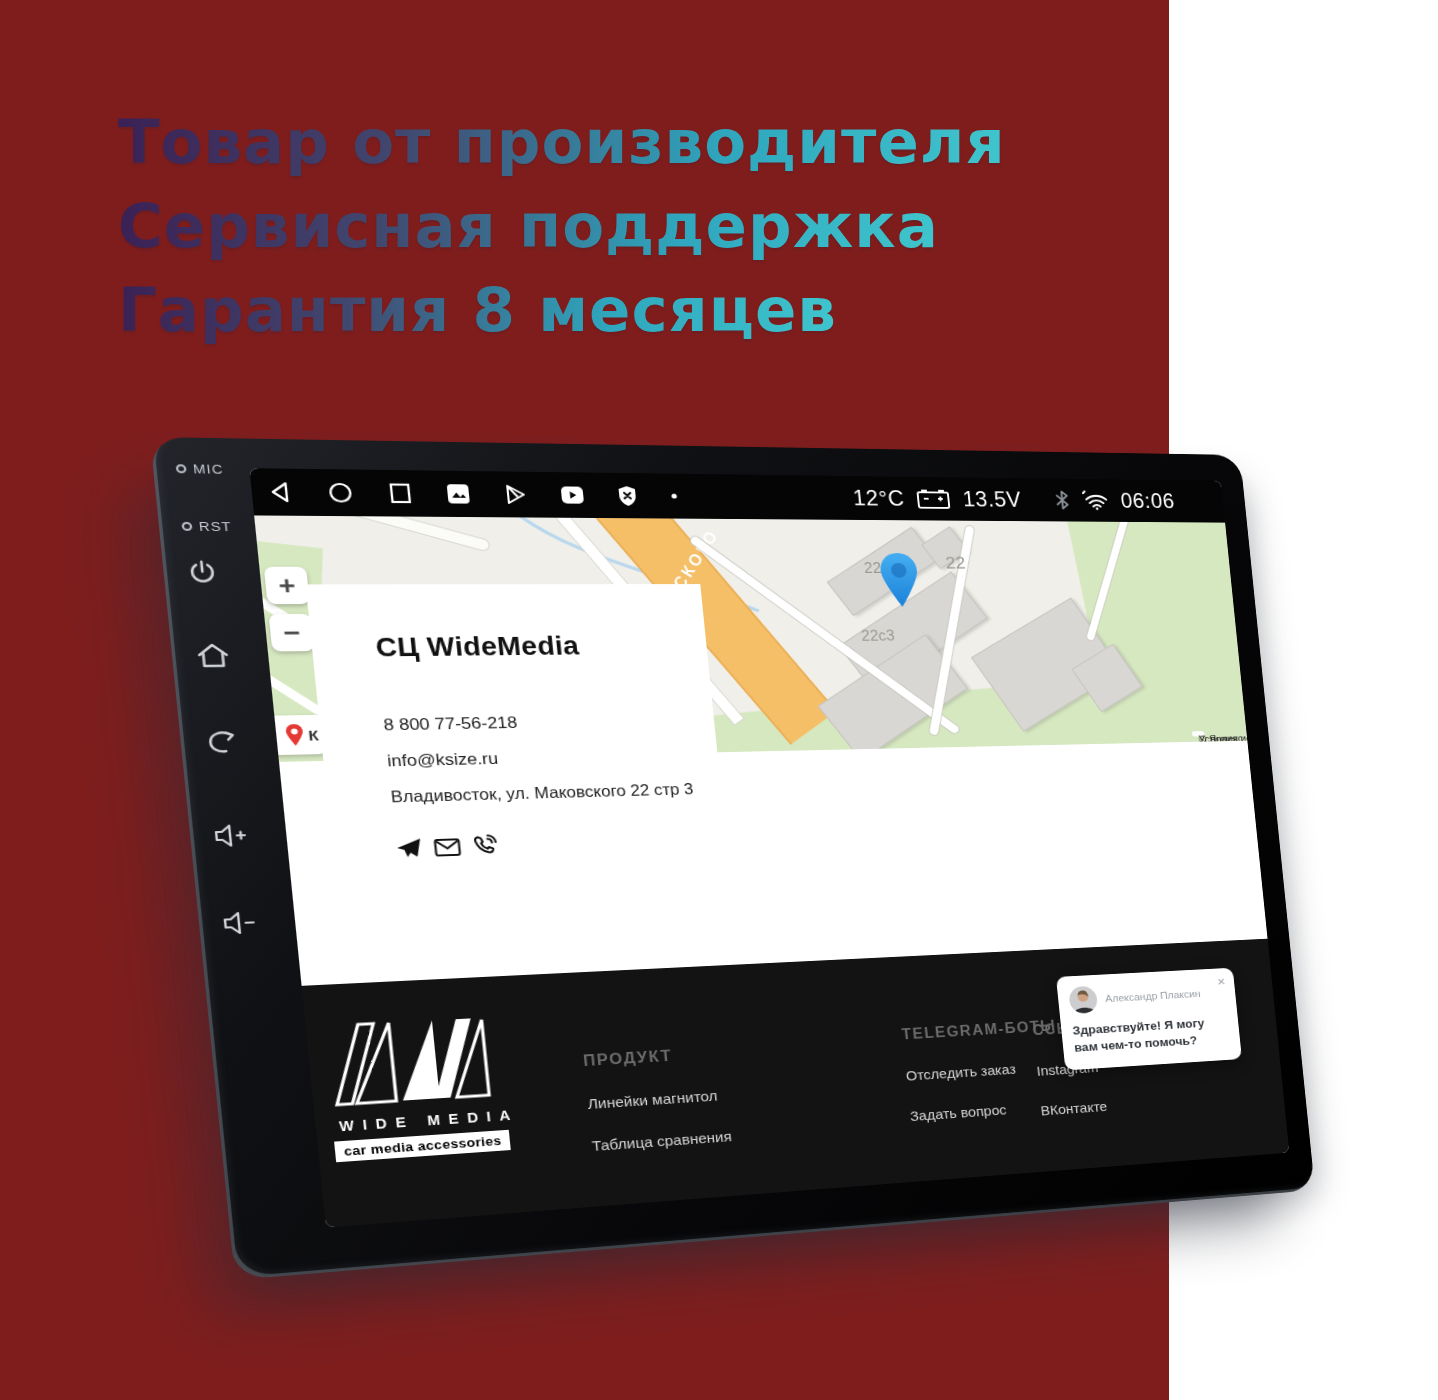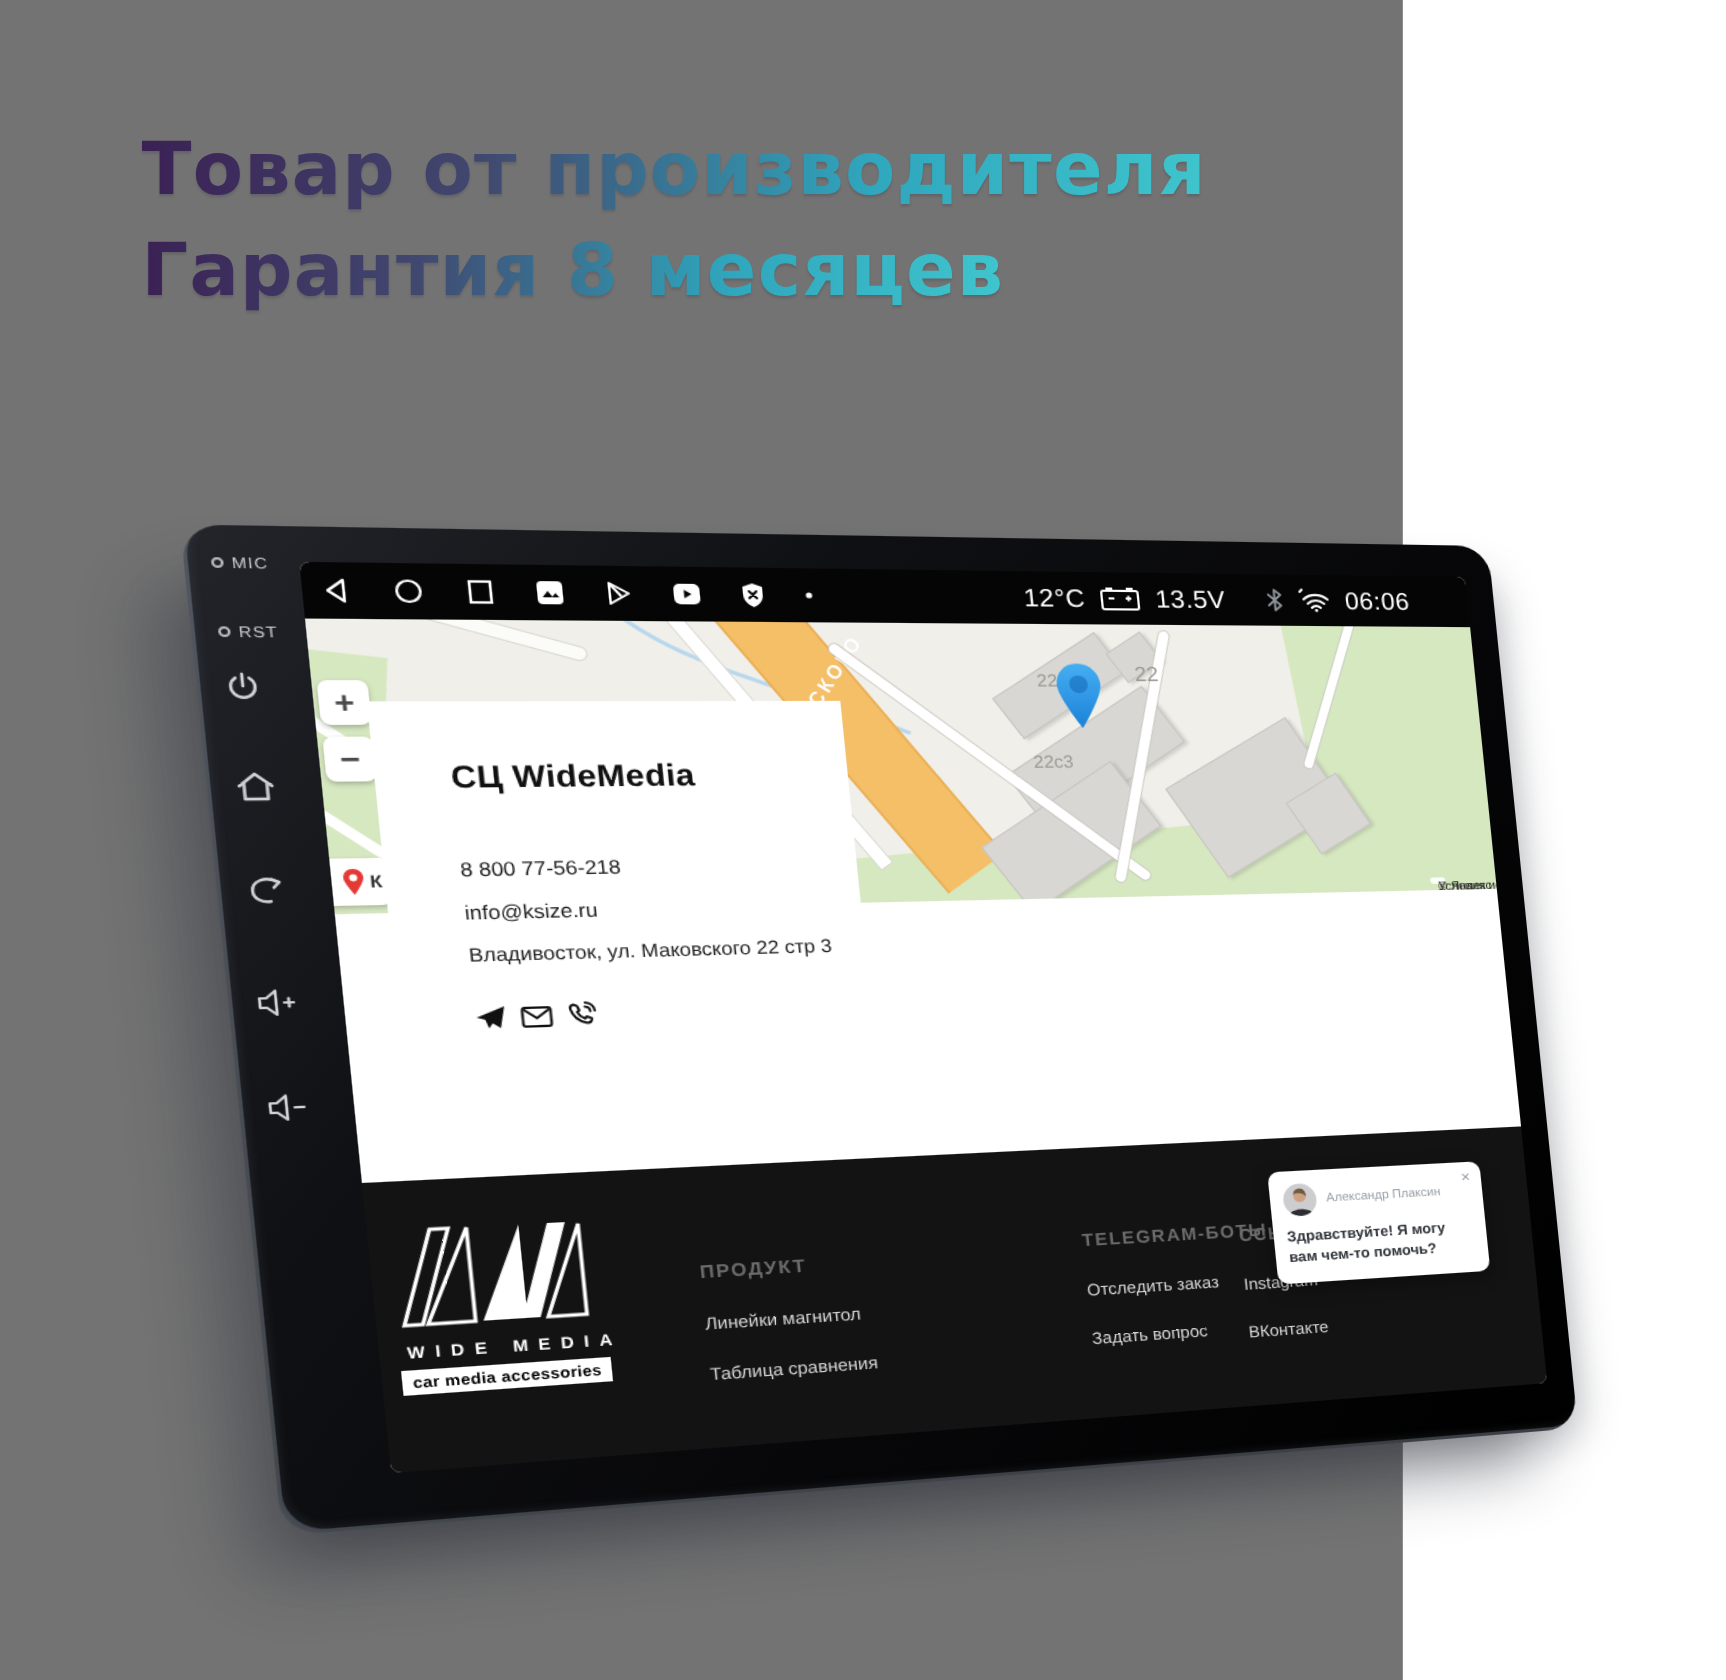--- a/index.html
+++ b/index.html
@@ -1,18 +1,18 @@
 <!DOCTYPE html>
 <html><head>
 <meta charset="utf-8">
 <style>
   * { margin:0; padding:0; box-sizing:border-box; }
   html,body { width:1438px; height:1400px; background:#fff; overflow:hidden;
               font-family:"Liberation Sans","DejaVu Sans",sans-serif; }
-  .page { position:relative; width:1169px; height:1400px; background:#737373; }
+  .page { position:relative; width:1169px; height:1400px; background:#7f1d1d; }
 
   
   .headline { position:absolute; left:118px; top:100px; }
   .headline .hl-line {
     display:block; width:max-content;
     font-family:"DejaVu Sans","Liberation Sans",sans-serif;
     font-weight:700; font-size:61px; line-height:84px; letter-spacing:1px;
     background:linear-gradient(90deg,#3b2155 0%,#41486f 32%,#2fa6bd 68%,#3fc5cd 100%);
     -webkit-background-clip:text; background-clip:text; color:transparent;
     filter:drop-shadow(0 2px 1px rgba(30,30,50,.18));
@@ -133,20 +133,21 @@
   .chat-msg { margin-top:10px; color:#30343a; font-size:13.5px; font-weight:600; line-height:1.4; }
   .avatar { width:30px; height:30px; border-radius:50%; overflow:hidden; flex:0 0 auto; }
 </style>
 </head>
 <body>
 
 <div class="page">
 
   <div class="headline">
     <span class="hl-line">Товар от производителя</span>
+    <span class="hl-line">Сервисная поддержка</span>
     <span class="hl-line">Гарантия 8 месяцев</span>
   </div>
 
   <div class="device">
     <div class="bezel">
 
       <div class="side">
         <div class="sbtn" style="top:24px;">
           <span class="hole"></span>
           <span>MIC</span>

